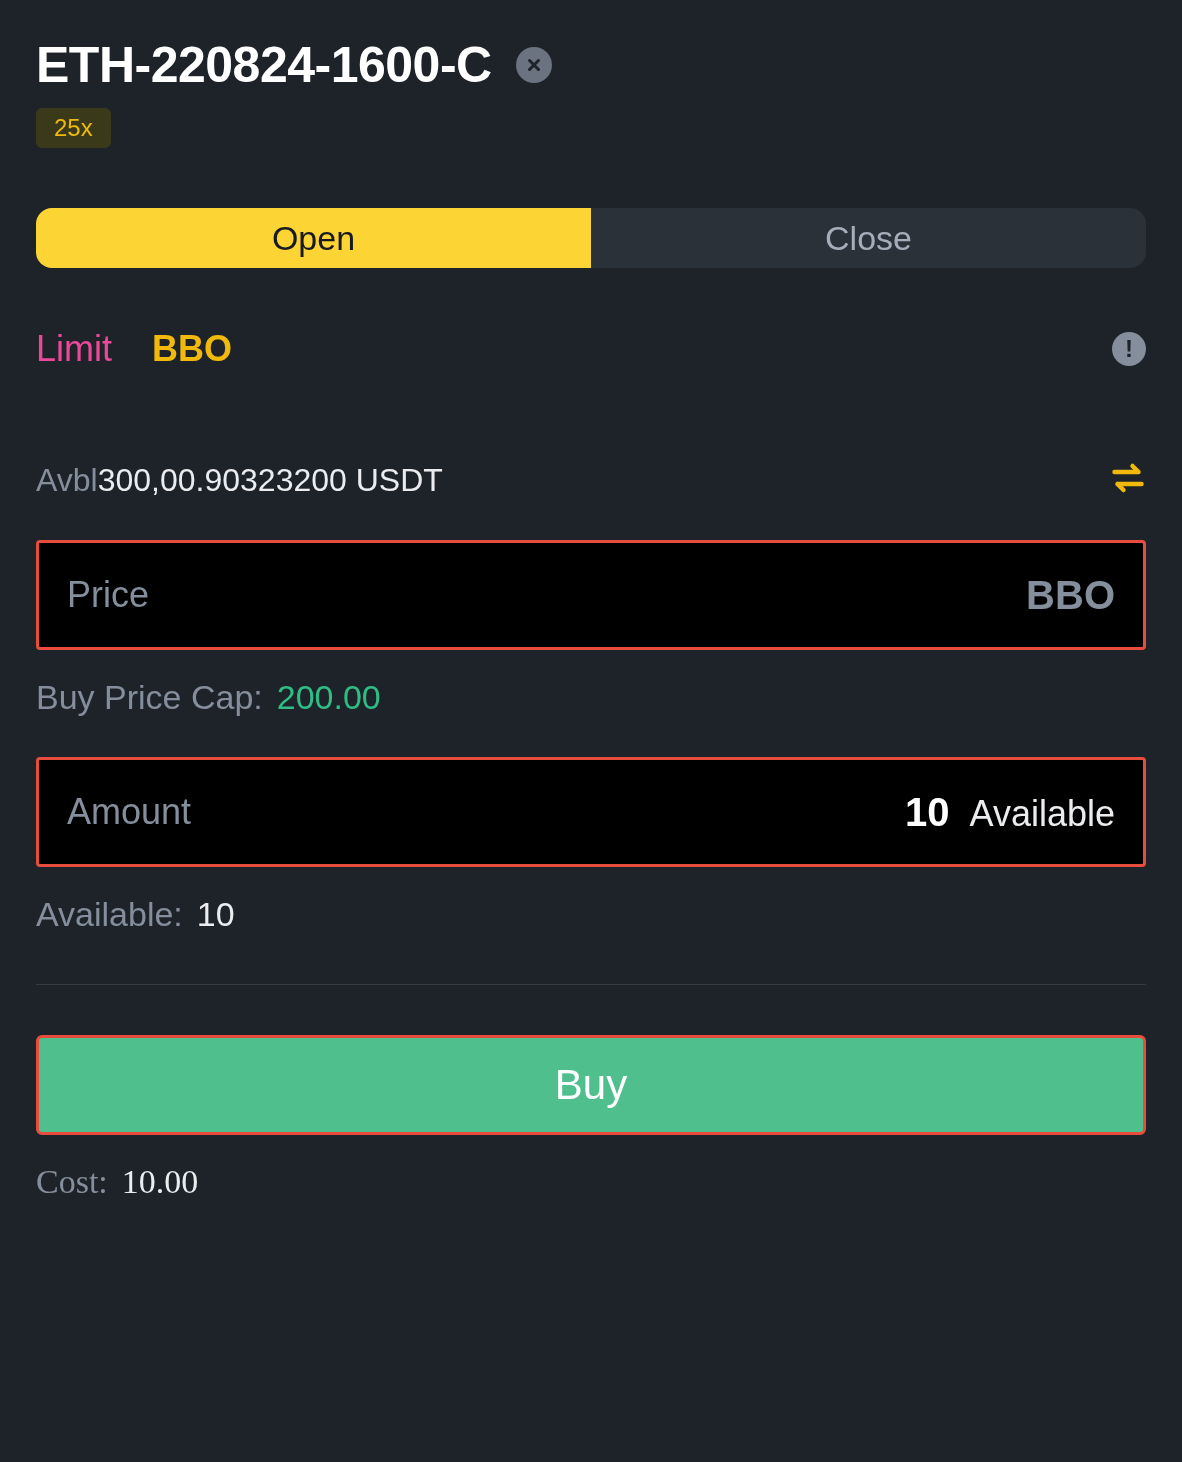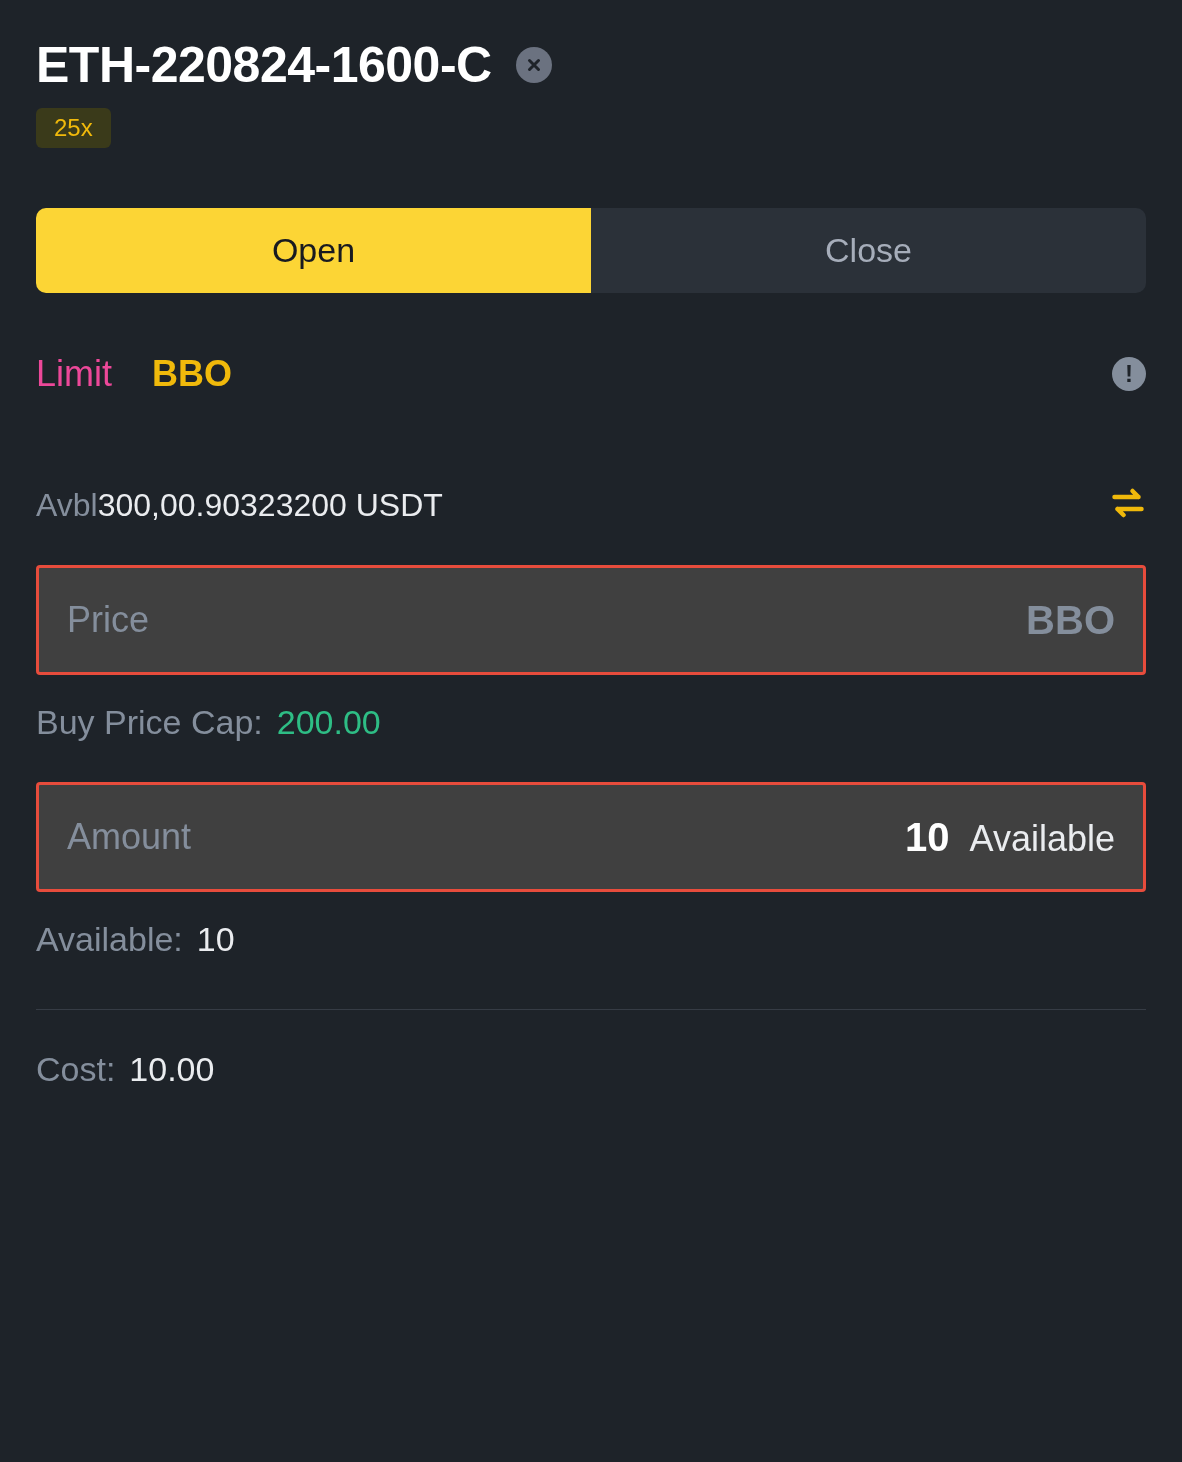--- a/index.html
+++ b/index.html
@@ -42,23 +42,23 @@
     background: #3a3a1a;
     color: #f0b90b;
     font-size: 24px;
     font-weight: 500;
     padding: 6px 18px;
     border-radius: 6px;
   }
   .tab-row {
     margin-top: 60px;
     display: flex;
-    border-radius: 10px;
+    border-radius: 16px;
     overflow: hidden;
-    height: 85px;
+    height: 60px;
   }
   .tab {
     flex: 1;
     display: flex;
     align-items: center;
     justify-content: center;
     font-size: 34px;
     font-weight: 500;
     cursor: pointer;
   }
@@ -108,21 +108,21 @@
     display: flex;
     align-items: baseline;
     font-size: 32px;
   }
   .avbl-label { color: #848e9c; }
   .avbl-value { color: #eaecef; }
   .swap-icon { cursor: pointer; }
   .swap-icon svg { width: 36px; height: 36px; }
   .input-box {
     margin-top: 40px;
-    background: #404040;
+    background: #000000;
     border: 3px solid #e74c3c;
     border-radius: 4px;
     height: 110px;
     display: flex;
     align-items: center;
     justify-content: space-between;
     padding: 0 28px;
   }
   .input-label {
     color: #848e9c;
@@ -171,26 +171,27 @@
     border-radius: 6px;
     color: #ffffff;
     font-size: 42px;
     font-weight: 500;
     cursor: pointer;
     display: flex;
     align-items: center;
     justify-content: center;
   }
   .cost-row {
-    margin-top: 40px;
+    margin-top: 28px;
     font-size: 34px;
     color: #848e9c;
     display: flex;
     gap: 14px;
     align-items: baseline;
+    font-family: Liberation Serif, serif;
   }
 </style>
 </head>
 <body>
 
 <div class="container">
 
   <div class="header-row">
     <div class="ticker">ETH-220824-1600-C</div>
     <div class="close-circle">
@@ -248,19 +249,20 @@
     </div>
   </div>
 
   <div class="sub-row">
     <span>Available:</span>
     <span class="sub-white">10</span>
   </div>
 
   <hr class="divider">
 
+  <div class="buy-btn">Buy</div>
 
   <div class="cost-row">
     <span>Cost:</span>
     <span class="sub-white">10.00</span>
   </div>
 
 </div>
 
 </body></html>

